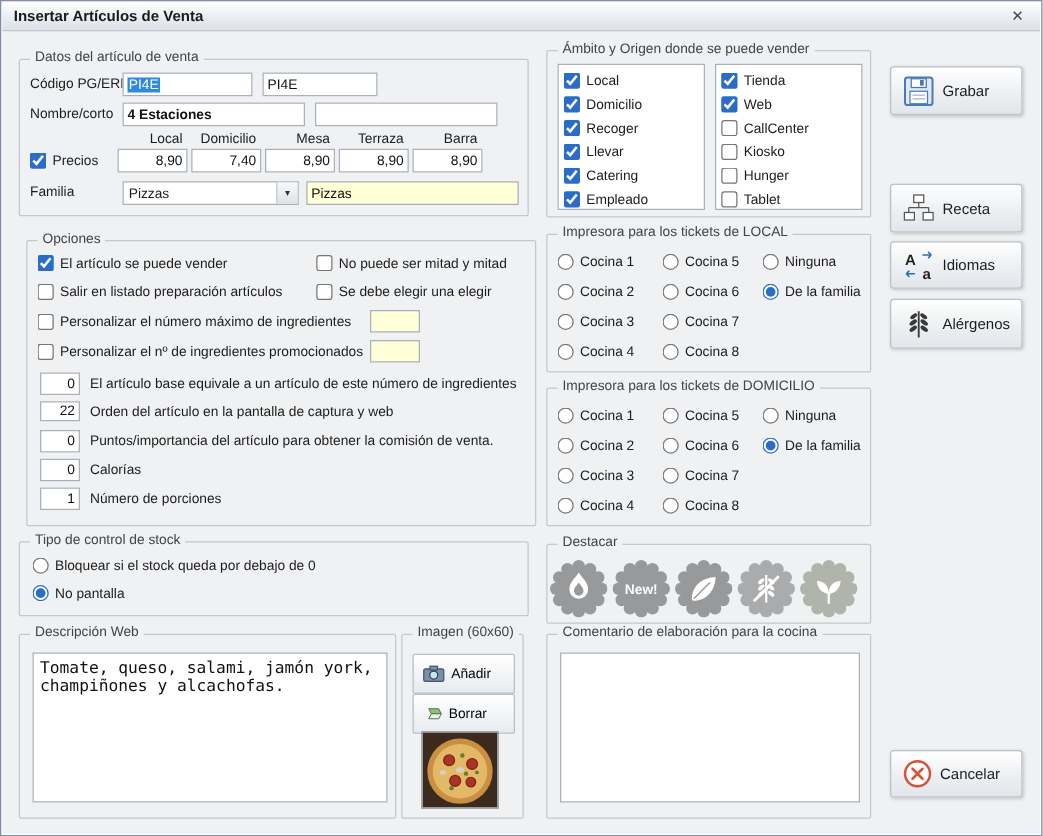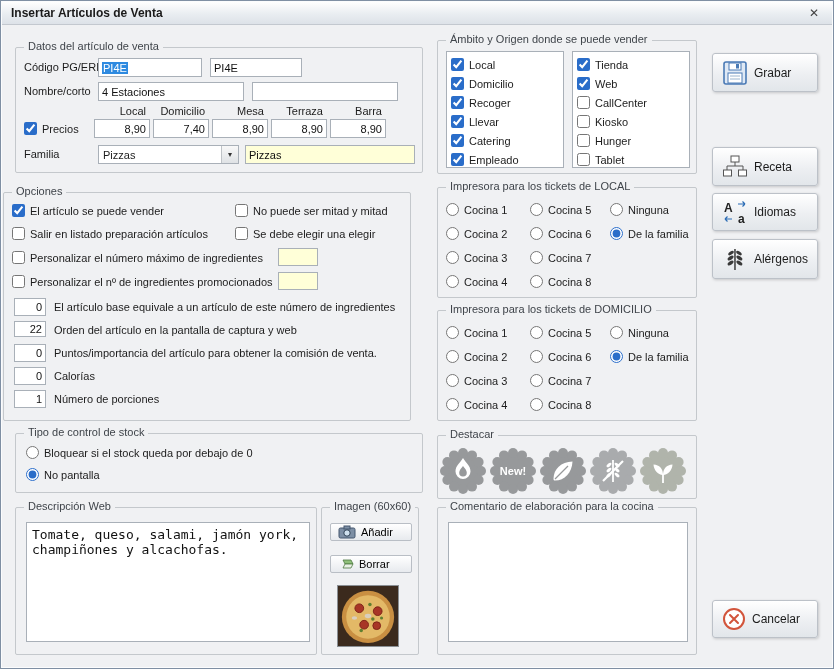--- a/index.html
+++ b/index.html
@@ -19,21 +19,21 @@
 .selwrap{display:flex;align-items:center}
 .seltext{background:#2e8ae0;color:#fff;padding:0 1px}
 .combo{position:absolute;height:19px;border:1px solid #a9b0b8;background:#fff;display:flex;align-items:stretch;cursor:default}
 .combo-text{flex:1;display:flex;align-items:center;padding:0 4px}
 .combo-arrow{width:17px;display:flex;align-items:center;justify-content:center;background:linear-gradient(#f8f8f8,#dfe2e5);border-left:1px solid #bfc3c7;font-size:8px;color:#333}
 .cb,.rad{position:absolute;display:flex;align-items:center;gap:5px;white-space:nowrap;cursor:default}
 .cb input,.rad input,.cbitem input{width:13px;height:13px;margin:0;accent-color:#2a6dc9;flex:0 0 auto}
 .listbox{position:absolute;background:#fff;border:1px solid #a9b0b8;padding-top:3px}
 .cbitem{display:flex;align-items:center;gap:5px;height:19px;padding-left:4px;white-space:nowrap}
 .ta{position:absolute;border:1px solid #a9b0b8;background:#fff;resize:none;font:13px "DejaVu Sans Mono",monospace;padding:4px 5px;outline:none;color:#111}
-.mini-btn{position:absolute;height:18px;border:1px solid #b9bec5;border-radius:2px;background:linear-gradient(#ffffff,#e7eaee);display:flex;align-items:center;gap:5px;padding:1px 7px;cursor:pointer;font-size:11px}
+.mini-btn{position:absolute;height:32px;border:1px solid #b9bec5;border-radius:2px;background:linear-gradient(#ffffff,#e7eaee);display:flex;align-items:center;gap:5px;padding:1px 7px;cursor:pointer;font-size:11px}
 .badge{position:absolute}
 .action{position:absolute;left:711px;width:106px;border:1px solid #bcc1c8;border-radius:3px;background:linear-gradient(#ffffff,#edeff2 55%,#e2e6ea);box-shadow:1px 1px 3px rgba(0,0,0,.18);display:flex;align-items:center;gap:6px;padding:0 9px;cursor:pointer;font-size:12px;color:#1c1c1c}
 .action .alabel{flex:1;text-align:left}
 .imgthumb{position:absolute;border:1px solid #8a8f94}
 </style>
 </head>
 <body>
 
 <div class="window">
 
@@ -45,21 +45,21 @@
   <div class="group" style="left:14px;top:46px;width:408px;height:126px">
     <span class="legend">Datos del artículo de venta</span>
 
     <span class="lbl" style="left:8px;top:13px">Código PG/ERP</span>
     <div class="tb selwrap" style="left:82px;top:10px;width:104px">
       <span class="seltext">PI4E</span>
     </div>
     <input class="tb" style="left: 194px; top: 10px; width: 92px;" value="PI4E">
 
     <span class="lbl" style="left:8px;top:37px">Nombre/corto</span>
-    <input class="tb" style="left: 82px; top: 34px; width: 146px;" value="4 Estaciones">
+    <input class="tb" style="left: 82px; top: 34px; width: 146px; font-weight: bold;" value="4 Estaciones">
     <input class="tb" style="left: 236px; top: 34px; width: 146px;" value="">
 
     <span class="hdr" style="left:78px;top:57px;width:52px">Local</span>
     <span class="hdr" style="left:137px;top:57px;width:52px">Domicilio</span>
     <span class="hdr" style="left:196px;top:57px;width:52px">Mesa</span>
     <span class="hdr" style="left:255px;top:57px;width:52px">Terraza</span>
     <span class="hdr" style="left:314px;top:57px;width:52px">Barra</span>
 
     <label class="cb" style="left:8px;top:74px">
       <input type="checkbox" checked="" style="">
@@ -72,21 +72,21 @@
     <input class="tb num" style="left: 314px; top: 71px; width: 56px;" value="8,90">
 
     <span class="lbl" style="left:8px;top:100px">Familia</span>
     <div class="combo" style="left:82px;top:97px;width:141px">
       <span class="combo-text">Pizzas</span>
       <span class="combo-arrow">▾</span>
     </div>
     <input class="tb yellow" style="left: 229px; top: 97px; width: 170px;" value="Pizzas">
   </div>
 
-  <div class="group" style="left:2px;top:191px;width:408px;height:229px">
+  <div class="group" style="left:20px;top:191px;width:408px;height:229px">
     <span class="legend">Opciones</span>
 
     <label class="cb" style="left:8px;top:11px">
       <input type="checkbox" checked="" style="">
       <span>El artículo se puede vender</span>
     </label>
     <label class="cb" style="left:231px;top:11px">
       <input type="checkbox" style="">
       <span>No puede ser mitad y mitad</span>
     </label>

